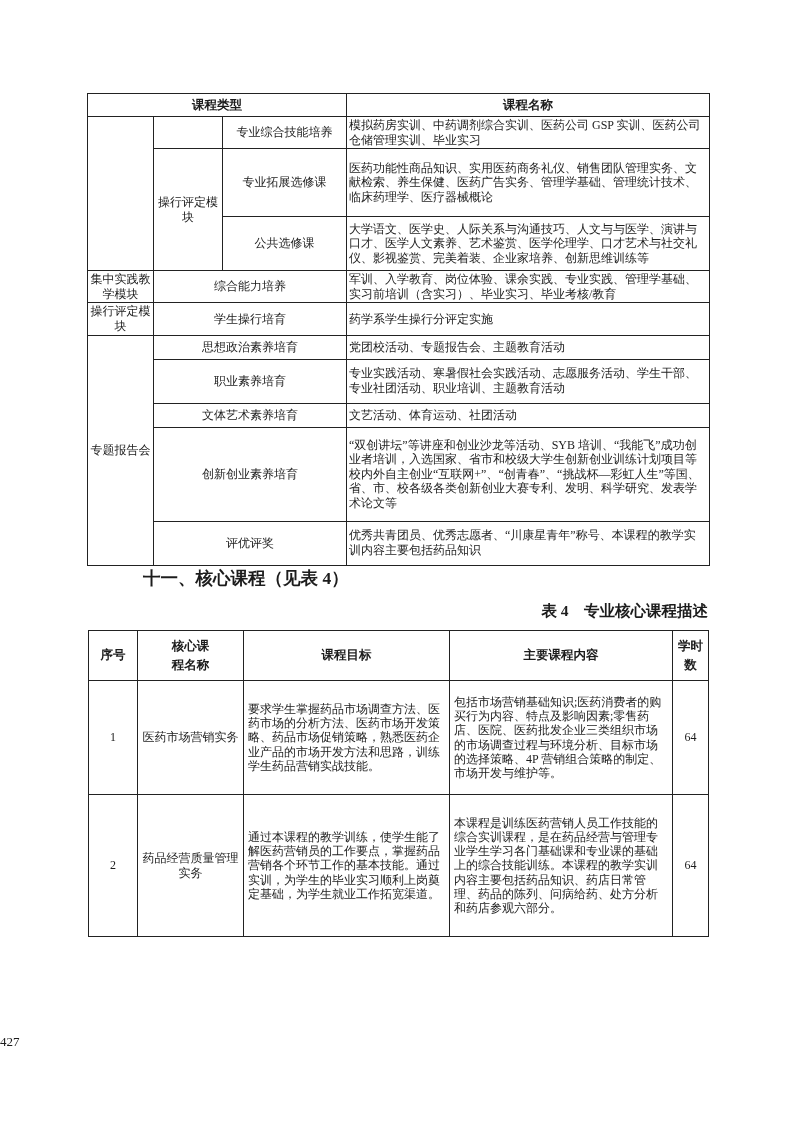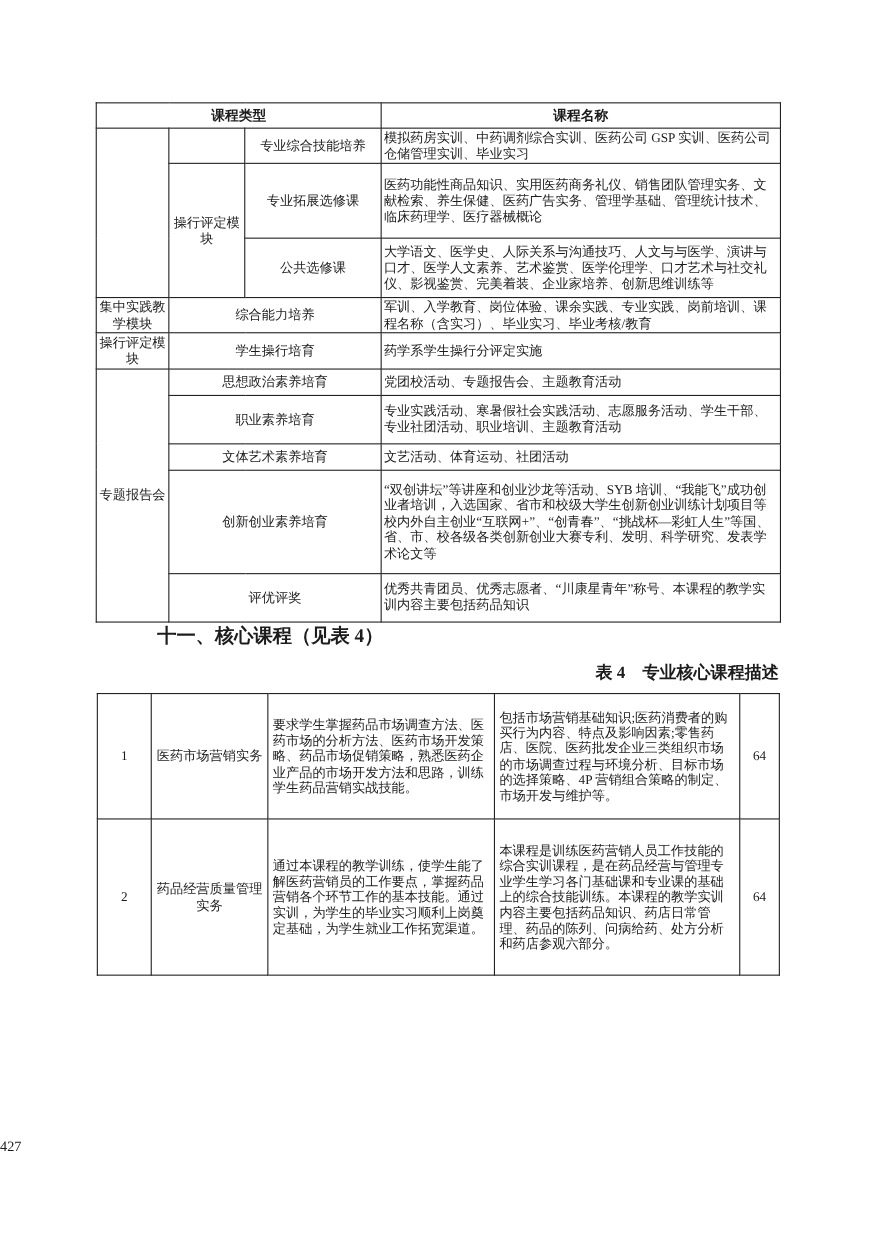--- a/index.html
+++ b/index.html
@@ -66,21 +66,21 @@
     <td class="cell-center">专业拓展选修课</td>
     <td class="cell-left">医药功能性商品知识、实用医药商务礼仪、销售团队管理实务、文献检索、养生保健、医药广告实务、管理学基础、管理统计技术、临床药理学、医疗器械概论</td>
   </tr>
   <tr class="hr3">
     <td class="cell-center">公共选修课</td>
     <td class="cell-left">大学语文、医学史、人际关系与沟通技巧、人文与与医学、演讲与口才、医学人文素养、艺术鉴赏、医学伦理学、口才艺术与社交礼仪、影视鉴赏、完美着装、企业家培养、创新思维训练等</td>
   </tr>
   <tr class="hr4">
     <td class="cell-center">集中实践教学模块</td>
     <td colspan="2" class="cell-center">综合能力培养</td>
-    <td class="cell-left">军训、入学教育、岗位体验、课余实践、专业实践、岗前培训、课程名称（含实习）、毕业实习、毕业考核/教育</td>
+    <td class="cell-left">军训、入学教育、岗位体验、课余实践、专业实践、管理学基础、实习前培训（含实习）、毕业实习、毕业考核/教育</td>
   </tr>
   <tr class="hr5">
     <td class="cell-center">操行评定模块</td>
     <td colspan="2" class="cell-center">学生操行培育</td>
     <td class="cell-left indent">药学系学生操行分评定实施</td>
   </tr>
   <tr class="hr6">
     <td rowspan="5" class="cell-center">专题报告会</td>
     <td colspan="2" class="cell-center">思想政治素养培育</td>
     <td class="cell-left">党团校活动、专题报告会、主题教育活动</td>
@@ -109,20 +109,27 @@
 
 <table class="tbl4">
   <colgroup>
       <col style="width:49px">
       <col style="width:106px">
       <col style="width:206px">
       <col style="width:223px">
       <col style="width:36px">
     </colgroup>
   <tbody>
+      <tr class="t4h">
+    <th>序号</th>
+    <th><span class="th-wrap-3">核心课程名称</span></th>
+    <th>课程目标</th>
+    <th>主要课程内容</th>
+    <th><span class="th-wrap-2">学时数</span></th>
+  </tr>
   <tr class="t4r1">
     <td class="cell-center">1</td>
     <td class="cell-center">医药市场营销实务</td>
     <td class="cell-left">要求学生掌握药品市场调查方法、医药市场的分析方法、医药市场开发策略、药品市场促销策略，熟悉医药企业产品的市场开发方法和思路，训练学生药品营销实战技能。</td>
     <td class="cell-left">包括市场营销基础知识;医药消费者的购买行为内容、特点及影响因素;零售药店、医院、医药批发企业三类组织市场的市场调查过程与环境分析、目标市场的选择策略、4P 营销组合策略的制定、市场开发与维护等。</td>
     <td class="cell-center">64</td>
   </tr>
   <tr class="t4r2">
     <td class="cell-center">2</td>
     <td class="cell-center">药品经营质量管理实务</td>

